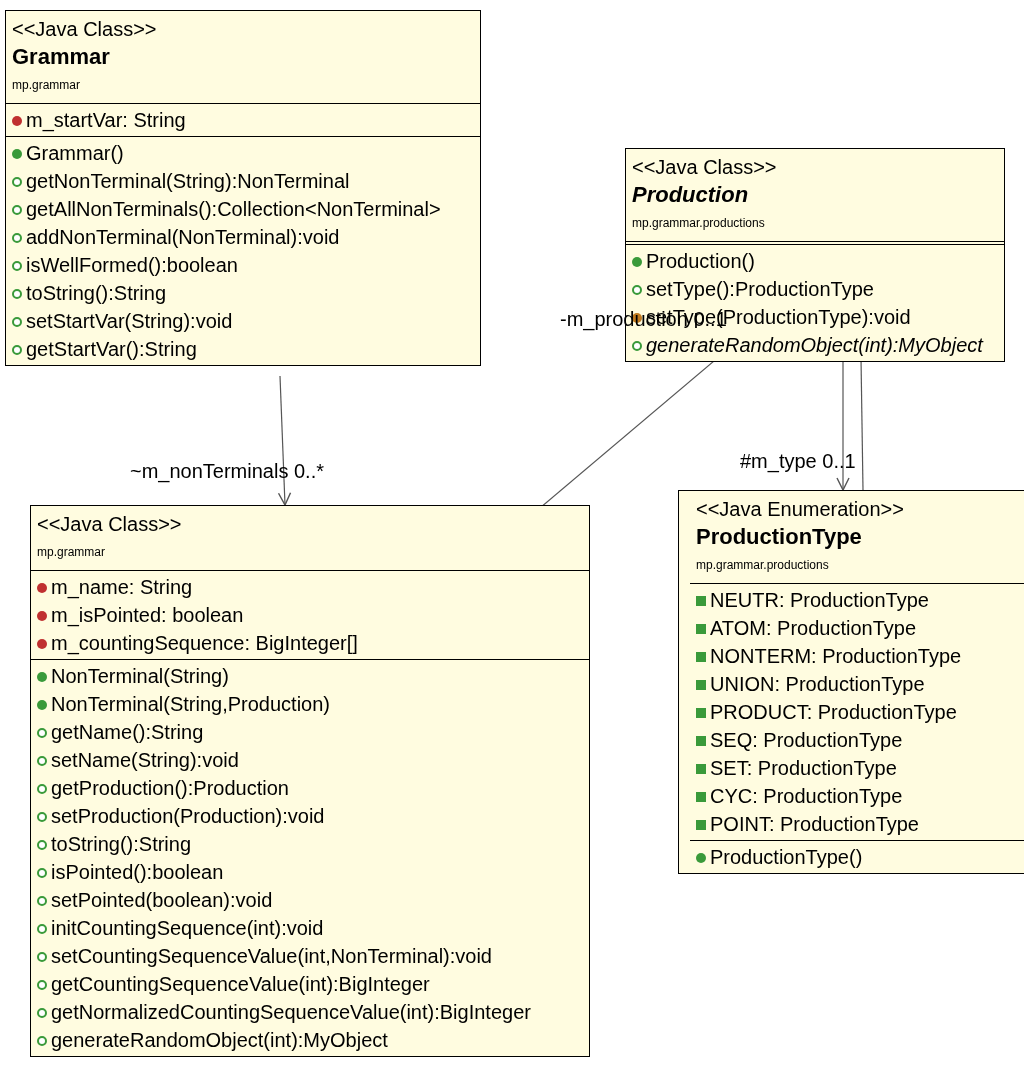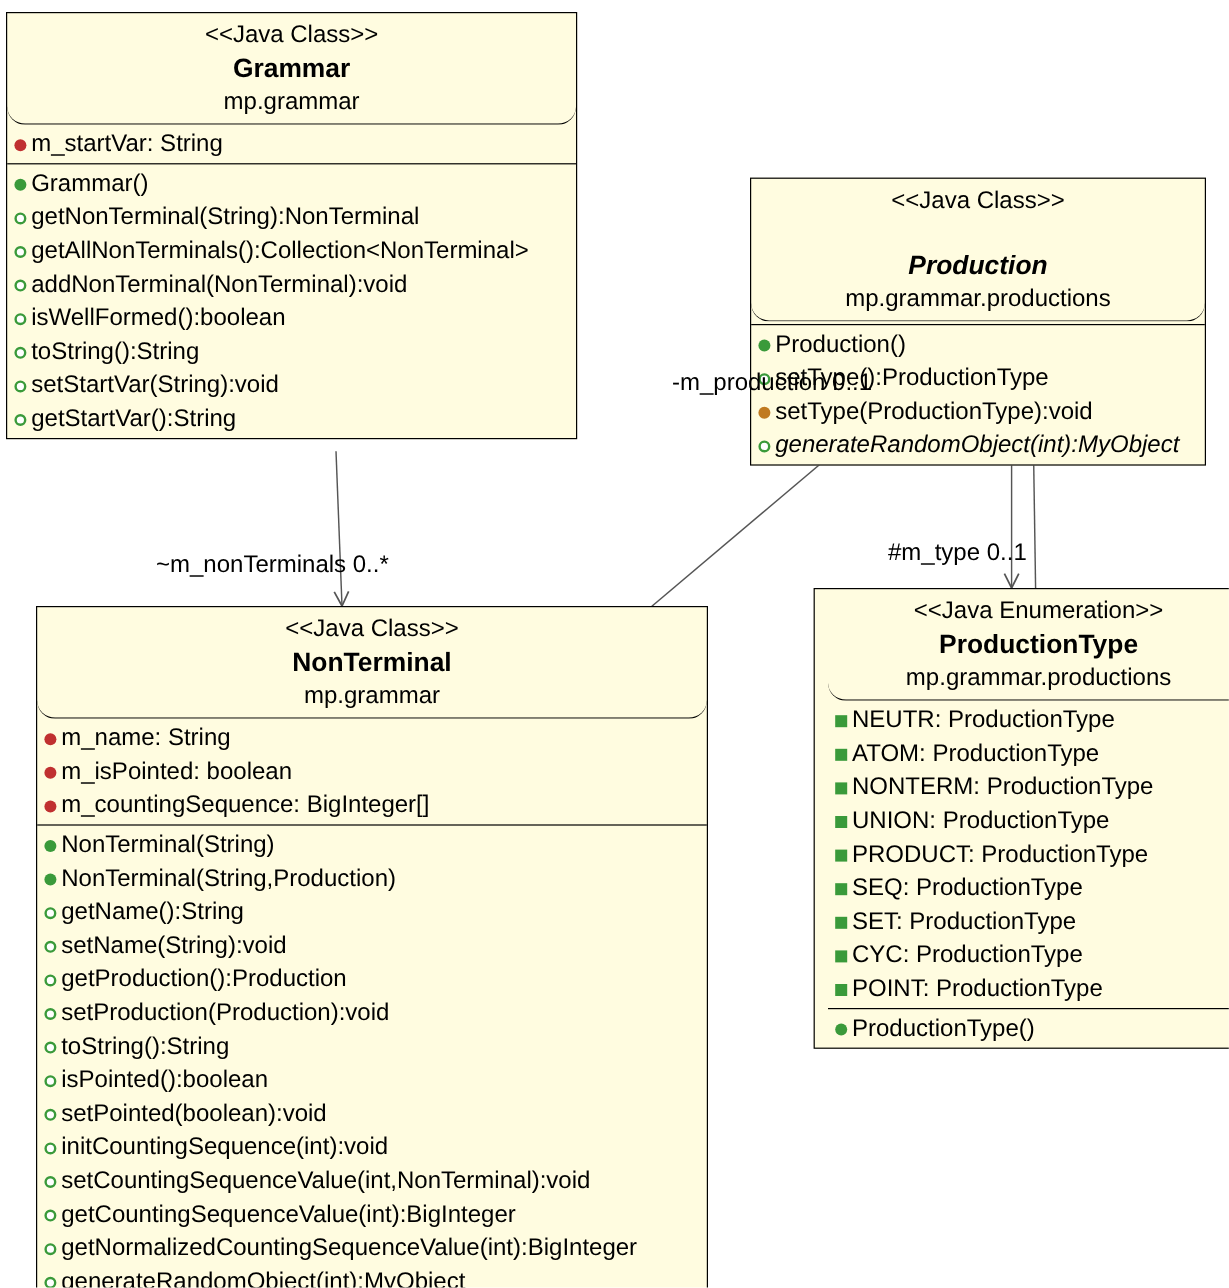--- a/index.html
+++ b/index.html
@@ -15,25 +15,25 @@
     border:1px solid #000;
     background:#fffce0;
     font-size:20px;
     line-height:28px;
   }
   .section {
     border-bottom:1px solid #000;
     padding:2px 6px;
   }
   .section.last { border-bottom:none; }
-  .header { text-align:center; padding:4px 6px;border-radius:15px; }
+  .header { text-align:left; padding:4px 6px; }
   .stereotype { font-size:20px; }
   .classname { font-weight:bold; font-size:22px; }
-  .classname.italic { font-style:italic;margin-top:26px; }
-  .pkg { font-size:20px; }
+  .classname.italic { font-style:italic; }
+  .pkg { font-size:12px; }
   .row { white-space:nowrap; display:flex; align-items:center; gap:4px; }
   .row .text { white-space:nowrap; }
   .italic-row .text { font-style:italic; }
   .bullet {
     display:inline-block;
     width:10px; height:10px;
     border-radius:50%;
     flex:0 0 auto;
     position:relative; top:1px;
   }
@@ -150,21 +150,20 @@
       <div class="row italic-row">
         <span class="bullet green-ring"></span>
         <span class="text">generateRandomObject(int):MyObject</span>
       </div>
     </div>
 </div>
 
 <div class="uml-box" style="left:30px; top:505px; width:560px;">
   <div class="section header">
     <div class="stereotype">&lt;&lt;Java Class&gt;&gt;</div>
-    <div class="classname">NonTerminal</div>
     <div class="pkg">mp.grammar</div>
   </div>
   <div class="section">
       <div class="row">
         <span class="bullet red"></span>
         <span class="text">m_name: String</span>
       </div>
       <div class="row">
         <span class="bullet red"></span>
         <span class="text">m_isPointed: boolean</span>

